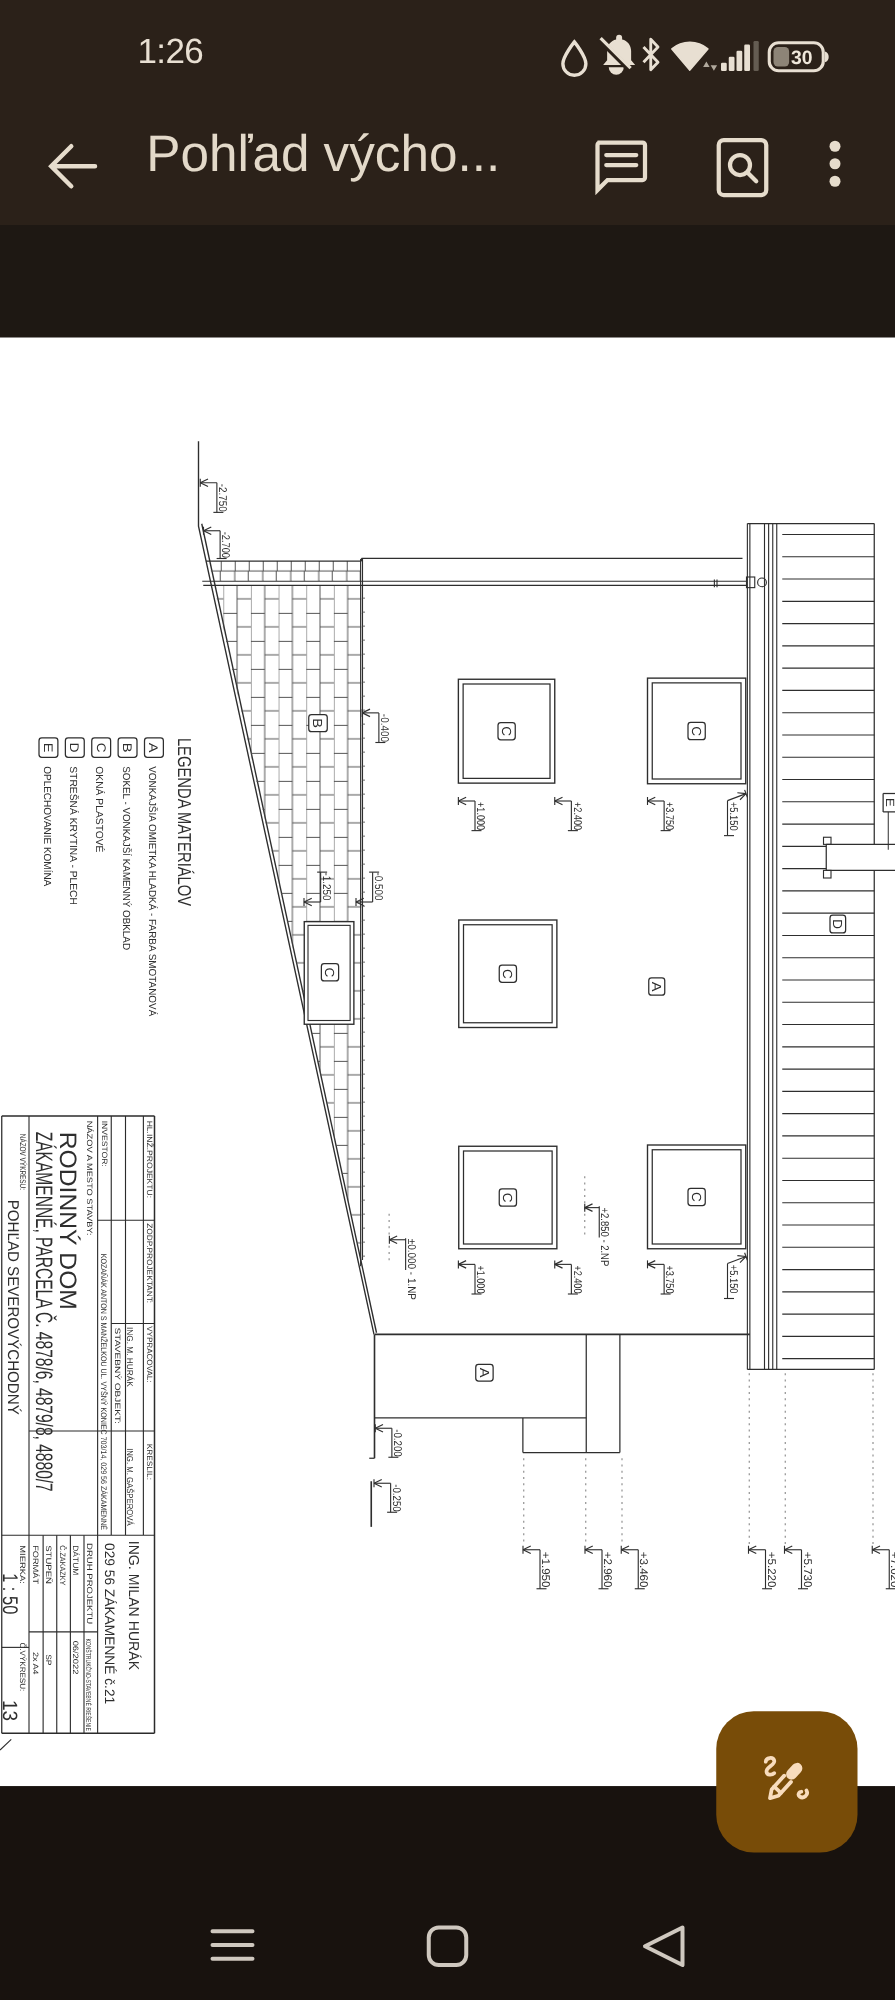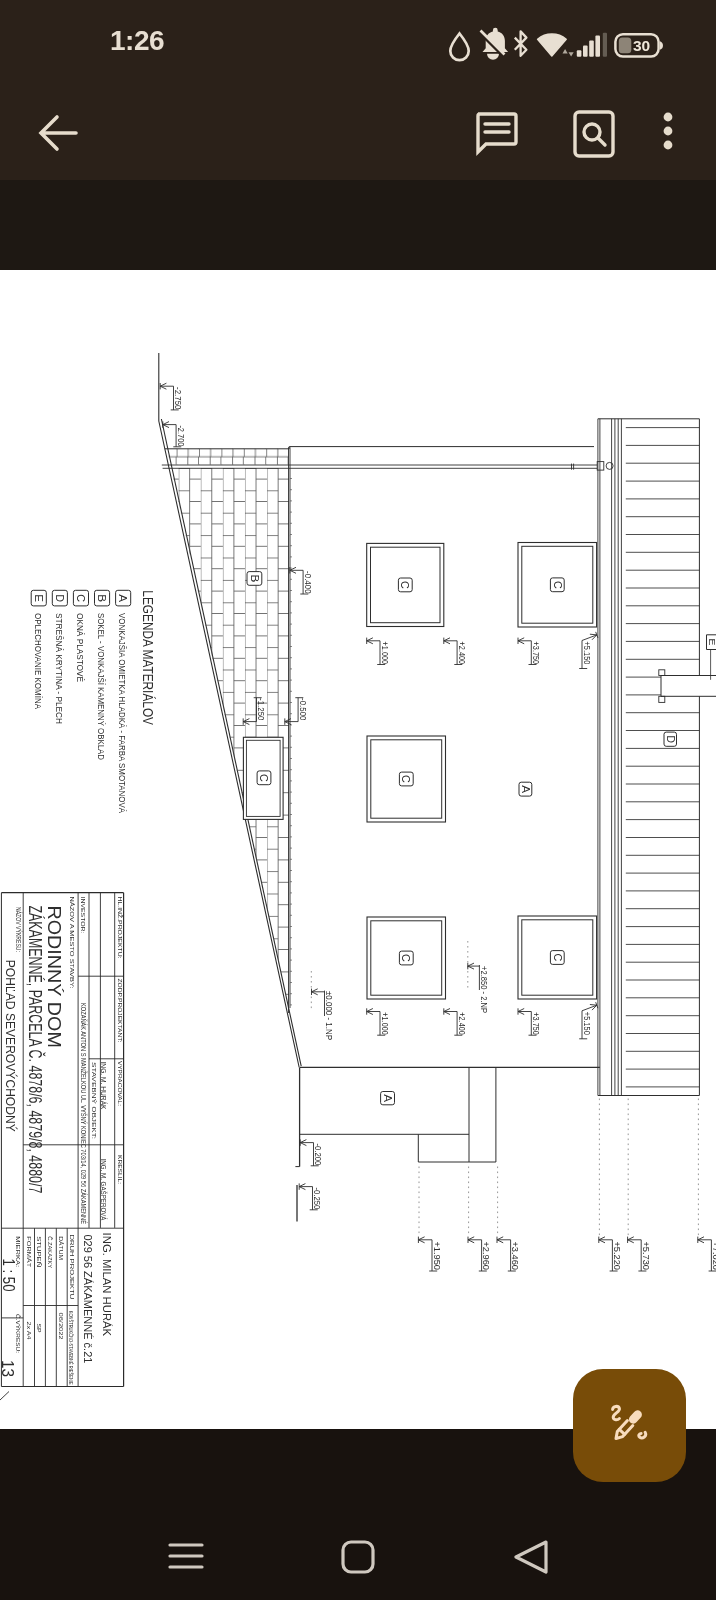--- a/index.html
+++ b/index.html
@@ -7,21 +7,21 @@
 #topbar{position:absolute;left:0;top:0;width:716px;height:180px;background:#2b2119;}
 #gap{position:absolute;left:0;top:180px;width:716px;height:90px;background:#1e1813;}
 #page{position:absolute;left:0;top:270px;width:716px;height:1159px;background:#ffffff;}
 #bottom{position:absolute;left:0;top:1429px;width:716px;height:171px;background:#18120e;}
 .t{position:absolute;color:#e8dfd2;}
 #fab{position:absolute;left:573px;top:1369px;width:113px;height:113px;border-radius:30px;background:#784c08;}
 </style></head>
 <body>
 <div id="phone">
 <div id="topbar">
-  <div class="t" style="left:110px;top:25px;font-size:28px;font-weight:bold;letter-spacing:-0.5px;">1:26</div>
+  <div class="t" style="left:110px;top:25px;font-size:28px;font-weight:normal;letter-spacing:-0.5px;">1:26</div>
   <svg class="t" style="left:444px;top:26px" width="228" height="36" viewBox="444 26 228 36">
     <path d="M459.5,33.5 C459.5,33.5 450.3,45 450.3,51 a9.2,9.2 0 0 0 18.4,0 C468.7,45 459.5,33.5 459.5,33.5 Z" fill="none" stroke="#e8dfd2" stroke-width="2.7"></path>
     <g fill="#e8dfd2">
       <path d="M482.5,52 l3.2,-3.8 v-7.4 c0,-4.8 2.9,-8.3 7.2,-9.3 v-1.3 a2.4,2.4 0 0 1 4.8,0 v1.3 c4.3,1 7.2,4.5 7.2,9.3 v7.4 l3.2,3.8 Z"></path>
       <path d="M487,53.8 h12 a6,6 0 0 1 -12,0 Z"></path>
     </g>
     <line x1="479" y1="31" x2="504" y2="56" stroke="#2b2119" stroke-width="4.4"></line>
     <line x1="480.5" y1="30.5" x2="504.5" y2="54.5" stroke="#e8dfd2" stroke-width="2.6"></line>
     <path d="M514.8,37.6 L526.4,49.8 L520.6,55.8 L520.6,31.4 L526.4,37.6 L514.8,49.8" fill="none" stroke="#e8dfd2" stroke-width="2.3" stroke-linejoin="round"></path>
     <path d="M551.8,56 L537.6,39.2 c8.2,-7 20.4,-7 28.6,0 Z" fill="#e8dfd2" stroke="#e8dfd2" stroke-width="1.5" stroke-linejoin="round"></path>
@@ -34,20 +34,21 @@
       <rect x="602.8" y="32.8" width="4.2" height="23.9" rx="1" fill="#645c52"></rect>
     </g>
     <rect x="615.4" y="34.2" width="43.2" height="22.4" rx="7.5" fill="none" stroke="#e8dfd2" stroke-width="2.5"></rect>
     <rect x="618.8" y="37.6" width="12.5" height="15.6" rx="3.5" fill="#8d8477"></rect>
     <text x="641.5" y="51.0" font-size="15.5" font-weight="bold" fill="#efe7da" text-anchor="middle">30</text>
     <path d="M660,41.2 v8.6 a4.6,4.6 0 0 0 0,-8.6 Z" fill="#e8dfd2"></path>
   </svg>
   <svg class="t" style="left:36px;top:111px" width="44" height="44" viewBox="0 0 44 44" fill="none" stroke="#e6dccc" stroke-width="3.6" stroke-linecap="round">
     <path d="M21,6 L5,22 L21,38 M6,22 L40,22"></path>
   </svg>
+  <div class="t" style="left:117px;top:100px;font-size:41px;color:#e3d9c9;">Pohľad výcho...</div>
   <svg class="t" style="left:470px;top:108px" width="52" height="52" viewBox="0 0 52 52" fill="none" stroke="#e6dccc" stroke-width="3.4">
     <path d="M8,6 h36 a2,2 0 0 1 2,2 v26 a2,2 0 0 1 -2,2 H16 l-8,8 V8 a2,2 0 0 1 2,-2 Z"></path>
     <path d="M15,16 h24 M15,24 h24" stroke-linecap="round"></path>
   </svg>
   <svg class="t" style="left:568px;top:108px" width="52" height="52" viewBox="0 0 52 52" fill="none" stroke="#e6dccc" stroke-width="3.4">
     <rect x="7" y="4" width="38" height="44" rx="4"></rect>
     <circle cx="24" cy="24" r="8"></circle>
     <path d="M30,30 l7,7" stroke-linecap="round"></path>
   </svg>
   <svg class="t" style="left:660px;top:110px" width="16" height="44" viewBox="0 0 16 44" fill="#e6dccc">

